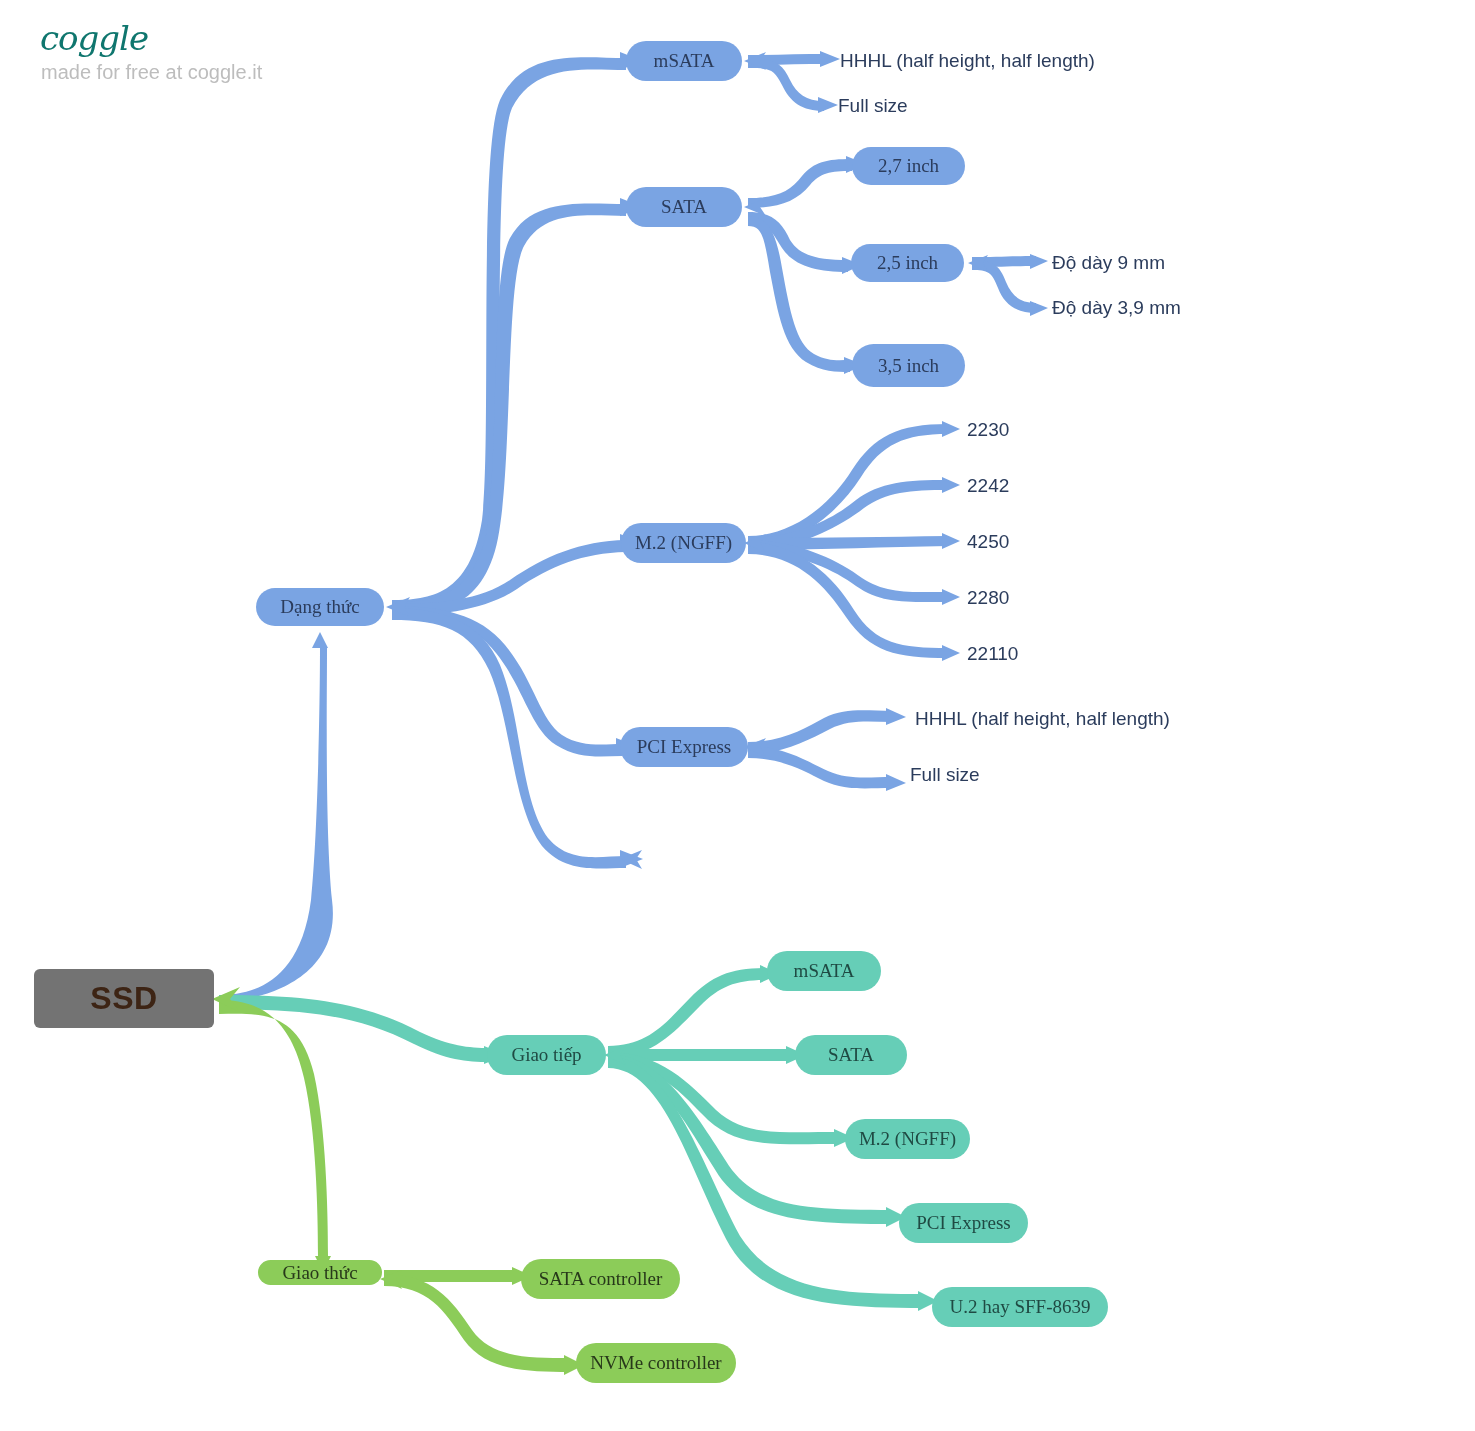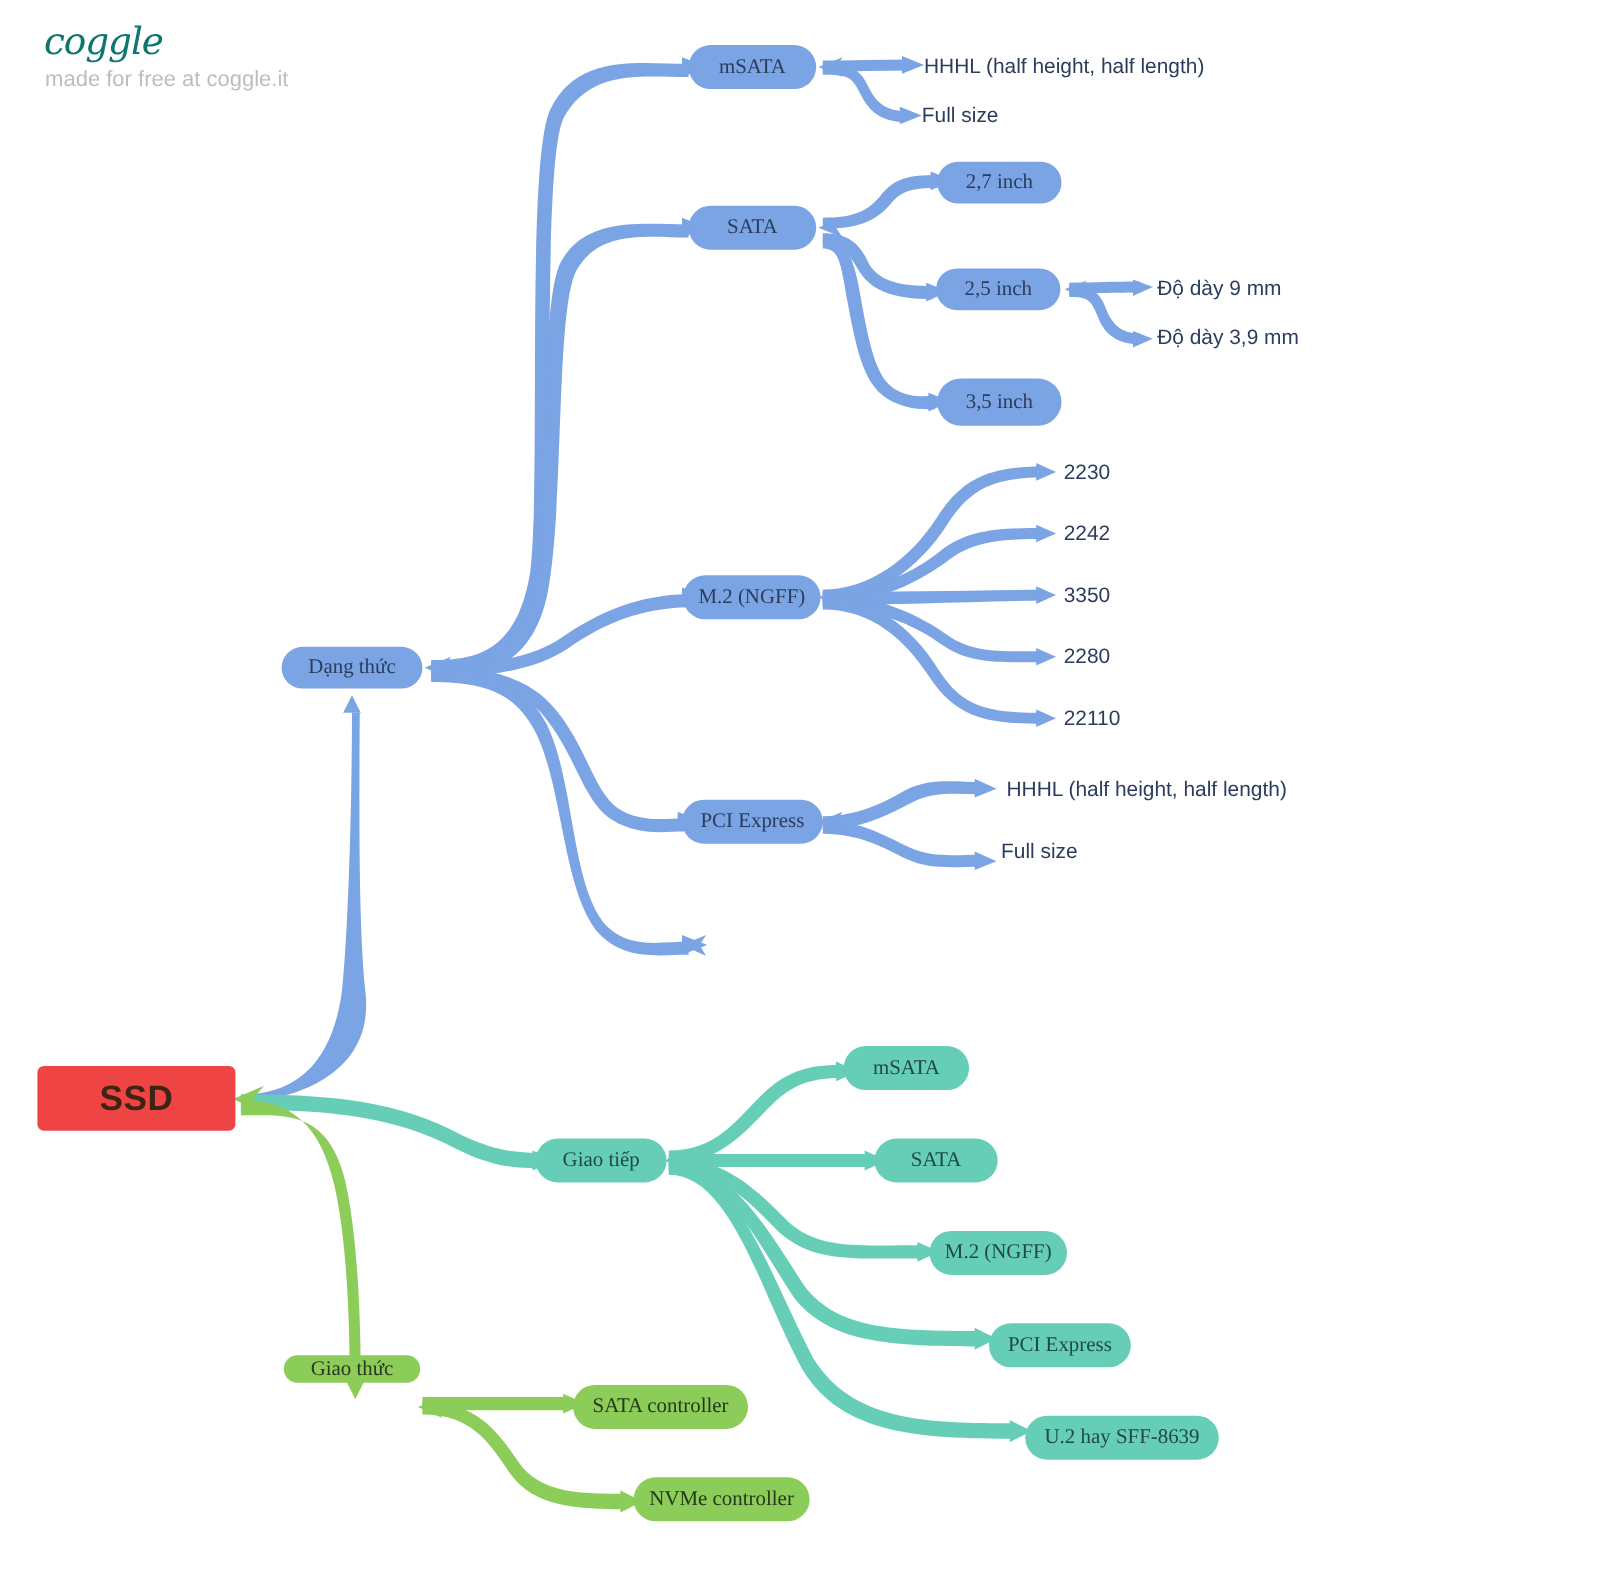--- a/index.html
+++ b/index.html
@@ -48,21 +48,21 @@
     background: #66ceb7;
     color: #1f4a43;
     font-size: 19px;
   }
   .node-green {
     background: #8ccc59;
     color: #27381a;
     font-size: 19px;
   }
   .node-root {
-    background: #ef4444;
+    background: #737373;
     color: #3d2414;
     font-size: 32px;
     font-weight: bold;
     border-radius: 6px;
     letter-spacing: 0.5px;
   }
   .leaf-blue {
     color: #2b3c5c;
     font-size: 19px;
     background: transparent;
@@ -243,33 +243,33 @@
   <div class="node pill node-blue" style="left:626px; top:187px; width:116px; height:40px;">SATA</div>
   <div class="node pill node-blue" style="left:852px; top:147px; width:113px; height:38px;">2,7 inch</div>
   <div class="node pill node-blue" style="left:851px; top:244px; width:113px; height:38px;">2,5 inch</div>
   <div class="node leaf-blue" style="left:1052px; top:248px; width:190px; height:30px;">Độ dày 9 mm</div>
   <div class="node leaf-blue" style="left:1052px; top:293px; width:200px; height:30px;">Độ dày 3,9 mm</div>
   <div class="node pill node-blue" style="left:852px; top:344px; width:113px; height:43px;">3,5 inch</div>
 
   <div class="node pill node-blue" style="left:621px; top:523px; width:125px; height:40px;">M.2 (NGFF)</div>
   <div class="node leaf-blue" style="left:967px; top:416px; width:100px; height:28px;">2230</div>
   <div class="node leaf-blue" style="left:967px; top:472px; width:100px; height:28px;">2242</div>
-  <div class="node leaf-blue" style="left:967px; top:528px; width:100px; height:28px;">3350</div>
+  <div class="node leaf-blue" style="left:967px; top:528px; width:100px; height:28px;">4250</div>
   <div class="node leaf-blue" style="left:967px; top:584px; width:100px; height:28px;">2280</div>
   <div class="node leaf-blue" style="left:967px; top:640px; width:110px; height:28px;">22110</div>
 
   <div class="node pill node-blue" style="left:620px; top:727px; width:128px; height:40px;">PCI Express</div>
   <div class="node leaf-blue" style="left:915px; top:704px; width:260px; height:30px;">HHHL (half height, half length)</div>
   <div class="node leaf-blue" style="left:910px; top:760px; width:180px; height:30px;">Full size</div>
 
 
   <div class="node pill node-teal" style="left:487px; top:1035px; width:119px; height:40px;">Giao tiếp</div>
   <div class="node pill node-teal" style="left:767px; top:951px; width:114px; height:40px;">mSATA</div>
   <div class="node pill node-teal" style="left:795px; top:1035px; width:112px; height:40px;">SATA</div>
   <div class="node pill node-teal" style="left:845px; top:1119px; width:125px; height:40px;">M.2 (NGFF)</div>
   <div class="node pill node-teal" style="left:899px; top:1203px; width:129px; height:40px;">PCI Express</div>
   <div class="node pill node-teal" style="left:932px; top:1287px; width:176px; height:40px;">U.2 hay SFF-8639</div>
 
-  <div class="node pill node-green" style="left:258px; top:1232px; width:124px; height:25px;">Giao thức</div>
+  <div class="node pill node-green" style="left:258px; top:1260px; width:124px; height:25px;">Giao thức</div>
   <div class="node pill node-green" style="left:521px; top:1259px; width:159px; height:40px;">SATA controller</div>
   <div class="node pill node-green" style="left:576px; top:1343px; width:160px; height:40px;">NVMe controller</div>
 
 </div>
 
 </body></html>

